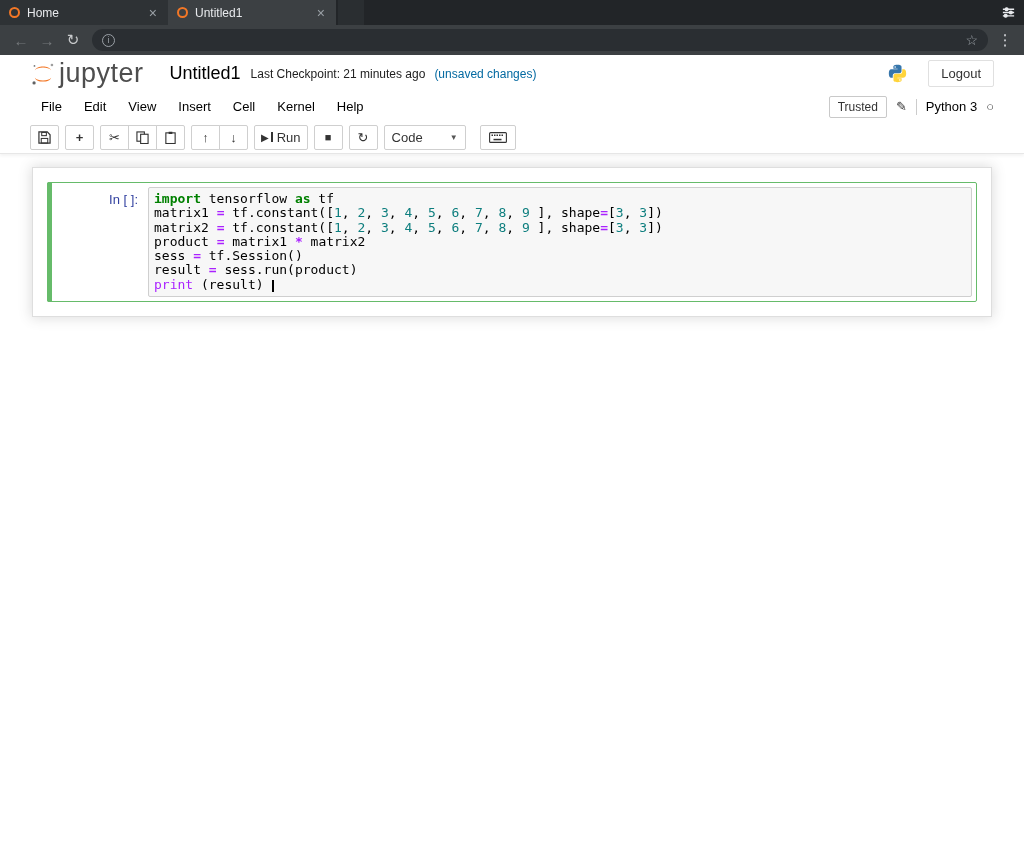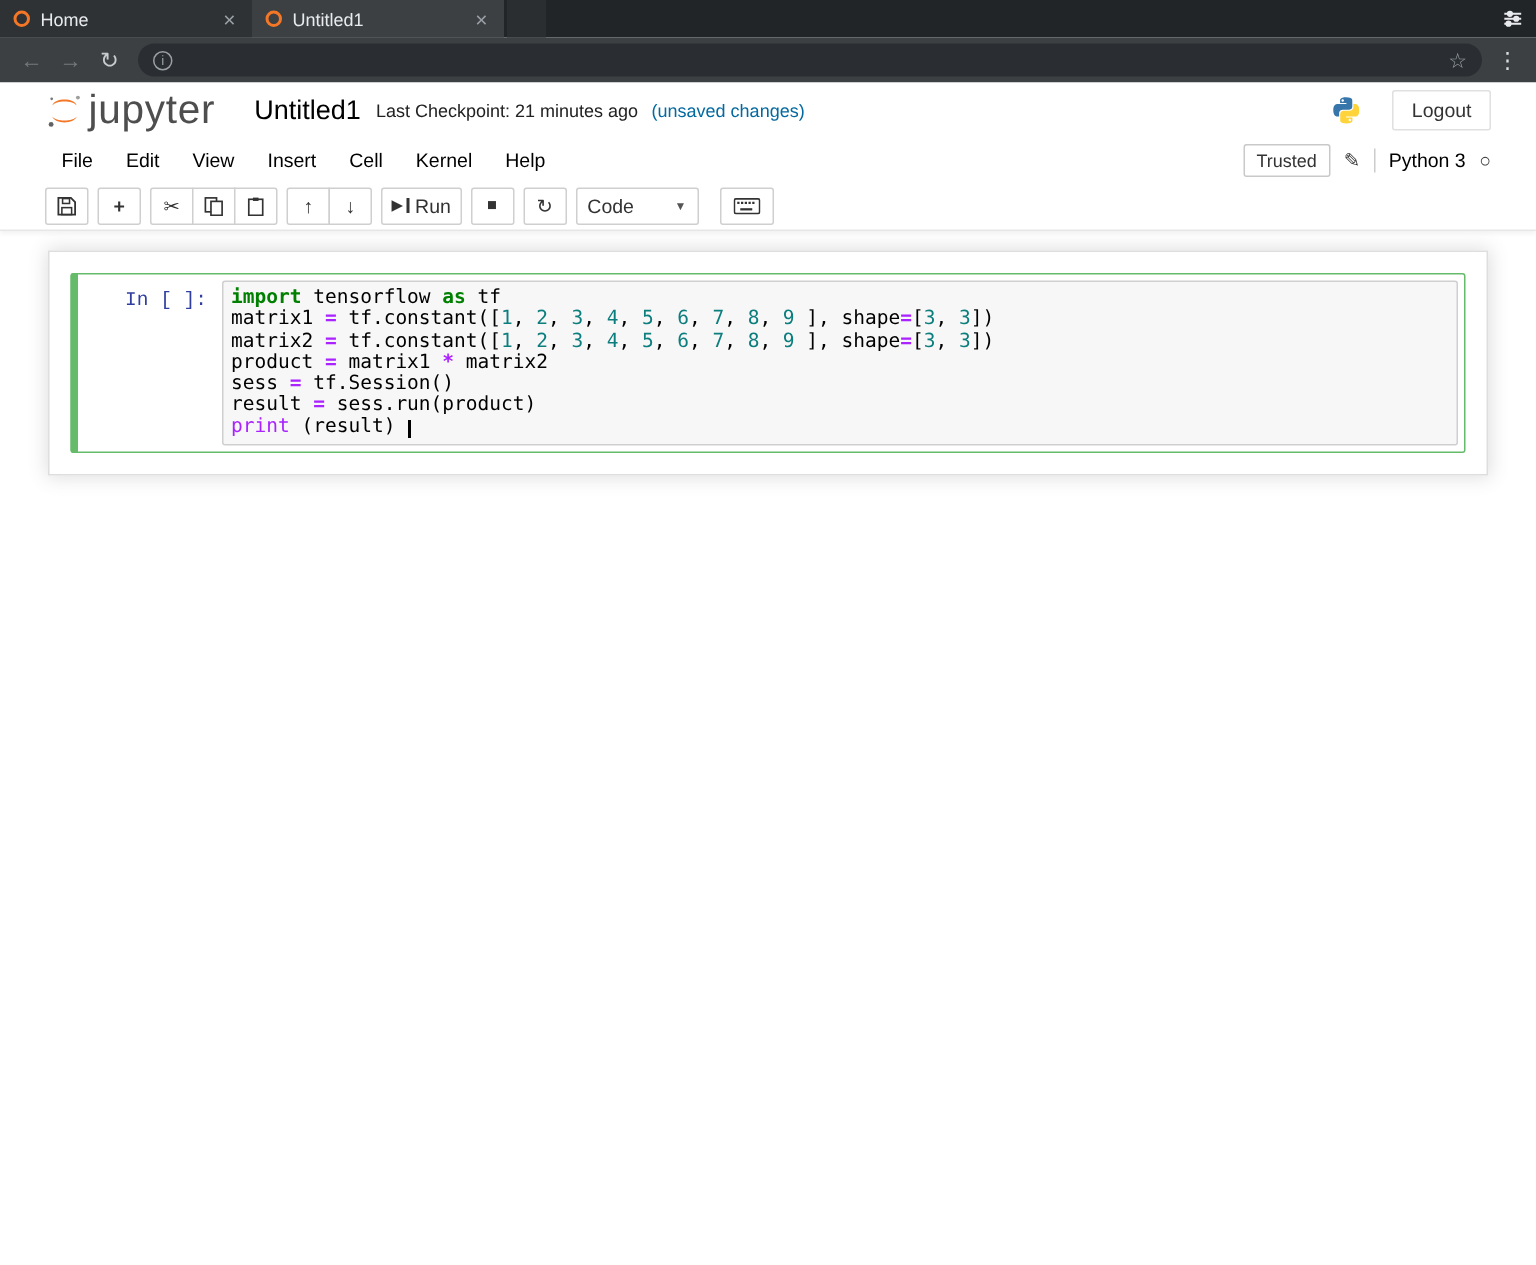--- a/index.html
+++ b/index.html
@@ -59,21 +59,21 @@
   .play-bar { display:inline-block; width:2px; height:10px; background:#333; margin-left:-2px; }
   .tb-select { height:25px; width:82px; border:1px solid #cfcfcf; border-radius:2px; background:#fff; display:flex; align-items:center; padding:0 7px; font-size:13px; color:#333; }
   .caret { margin-left:auto; font-size:8px; color:#555; }
   .kbd-btn { margin-left:8px; width:36px; }
 
   
   .nb-body { height:689px; background:#fff; }
   .nb-container { width:960px; margin:13px auto 0; background:#fff; border:1px solid #dedede; box-shadow:0 0 12px 1px rgba(87,87,87,0.2); padding:14px; }
   .cell { position:relative; display:flex; border:1px solid #66BB6A; border-radius:2px; padding:4px; background:#fff; }
   .cell-leftbar { position:absolute; left:-1px; top:-1px; bottom:-1px; width:5px; background:#66BB6A; border-radius:2px 0 0 2px; }
-  .prompt { flex:0 0 96px; text-align:right; padding:5px 10px 0 0; color:#303F9F; font-family:Liberation Mono, monospace; font-size:13px; }
+  .prompt { flex:0 0 96px; text-align:right; padding:5px 10px 0 0; color:#303F9F; font-family:Liberation Sans, sans-serif; font-size:13px; }
   .input-area { flex:1; border:1px solid #cfcfcf; border-radius:2px; background:#f7f7f7; padding:4px 5px; }
   .code-editor { font-family:"DejaVu Sans Mono", monospace; font-size:13px; line-height:14.3px; color:#000; white-space:pre; }
   .tok-plain { color:#000; }
   .tok-kw { color:#008000; font-weight:bold; }
   .tok-num { color:#0d7e7e; }
   .tok-op { color:#AA22FF; font-weight:bold; }
   .tok-kw2 { color:#AA22FF; }
   .tok-cursor { display:inline-block; width:1.5px; height:12px; background:#000; vertical-align:text-bottom; margin-left:1px; }
 </style>
 </head>

